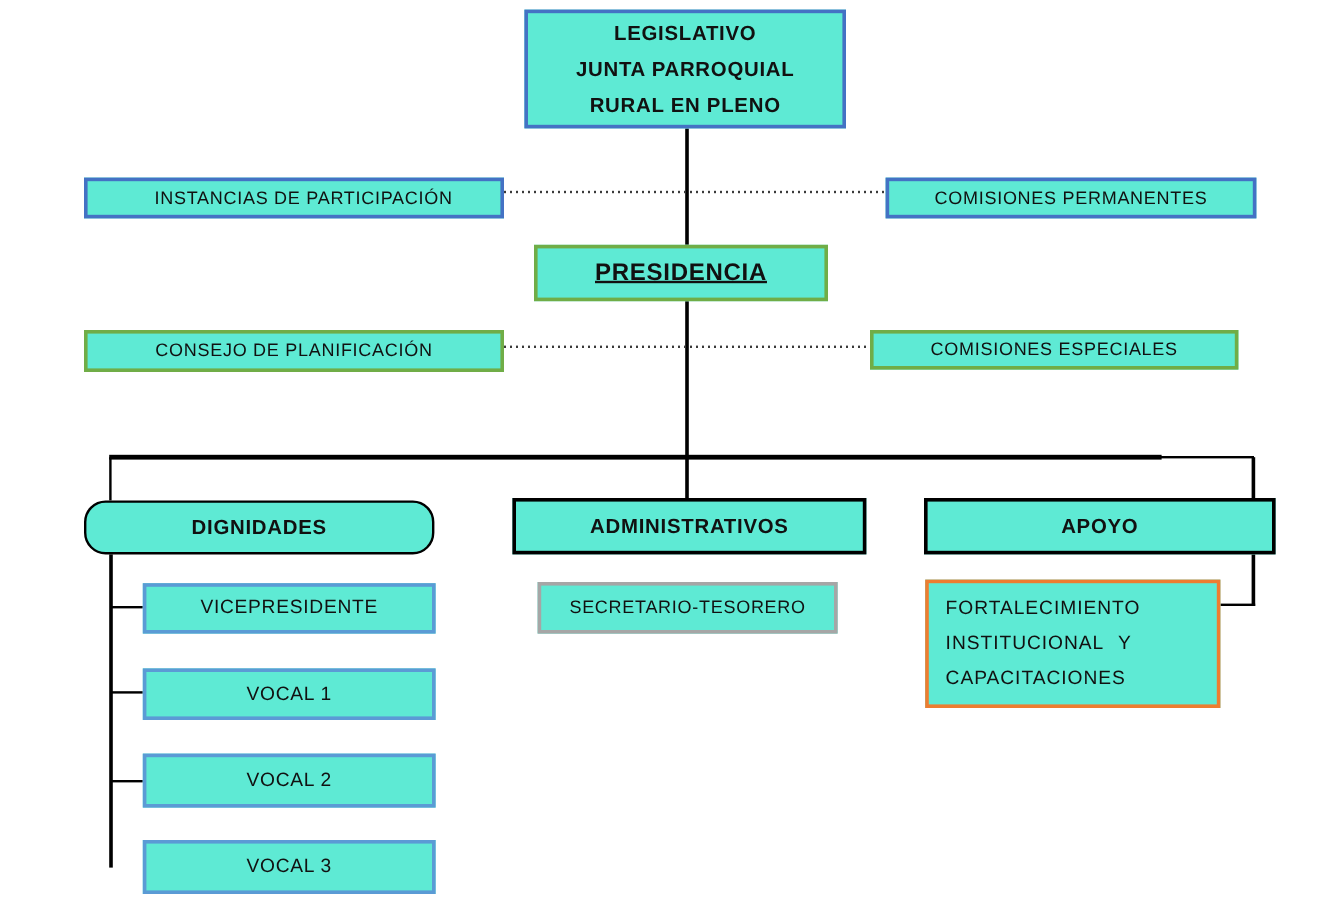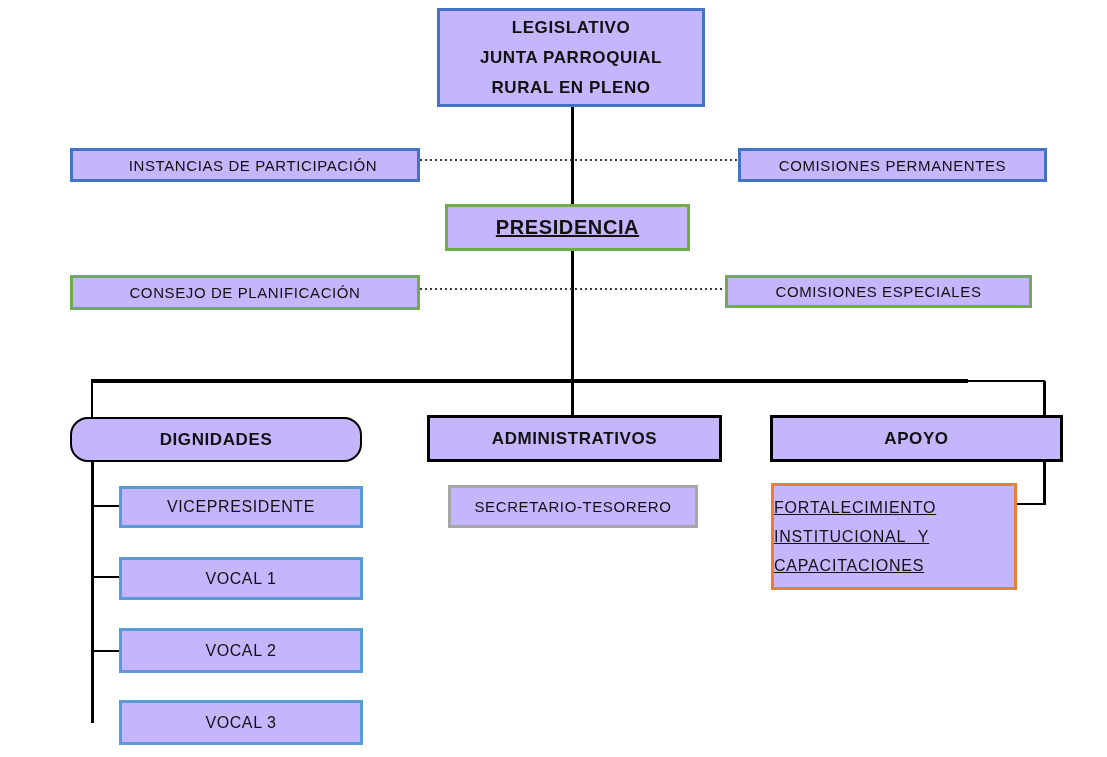--- a/index.html
+++ b/index.html
@@ -6,21 +6,21 @@
   #canvas{
     position:relative;
     width:1107px;height:757px;
     background:#ffffff;
     font-family:"Liberation Sans", sans-serif;
     color:#111;
     overflow:hidden;
   }
   .node{
     position:absolute;
-    background:#c4b5fd;
+    background:#5eead4;
     display:flex;
     flex-direction:column;
     align-items:center;
     justify-content:center;
     text-align:center;
     box-sizing:border-box;
     letter-spacing:0.6px;
     z-index:2;
   }
   .b-blue{border:3px solid var(--blue,#4472C4);}
@@ -37,24 +37,24 @@
   .fs20{font-size:20px;}
   .lh30{line-height:30px;}
   .line{position:absolute;background:#000;z-index:1;}
   .dotted{
     position:absolute;height:2px;z-index:1;
     background:repeating-linear-gradient(to right, var(--dotted,#3a3a3a) 0 2px, transparent 2px 5px);
   }
   .left-text{
     align-items:flex-start;
     text-align:left;
+    padding-left:14px;
     line-height:29px;
     word-spacing:0.45em;
     letter-spacing:0.8px;
-    text-decoration:underline;
   }
 </style>
 </head>
 <body>
 
 <div id="canvas">
 
   <div class="line" style="left:571px;top:107px;width:3px;height:97px;"></div>
   <div class="line" style="left:571px;top:251px;width:3px;height:164px;"></div>
   <div class="dotted" style="left:420px;top:159px;width:318px;"></div>

